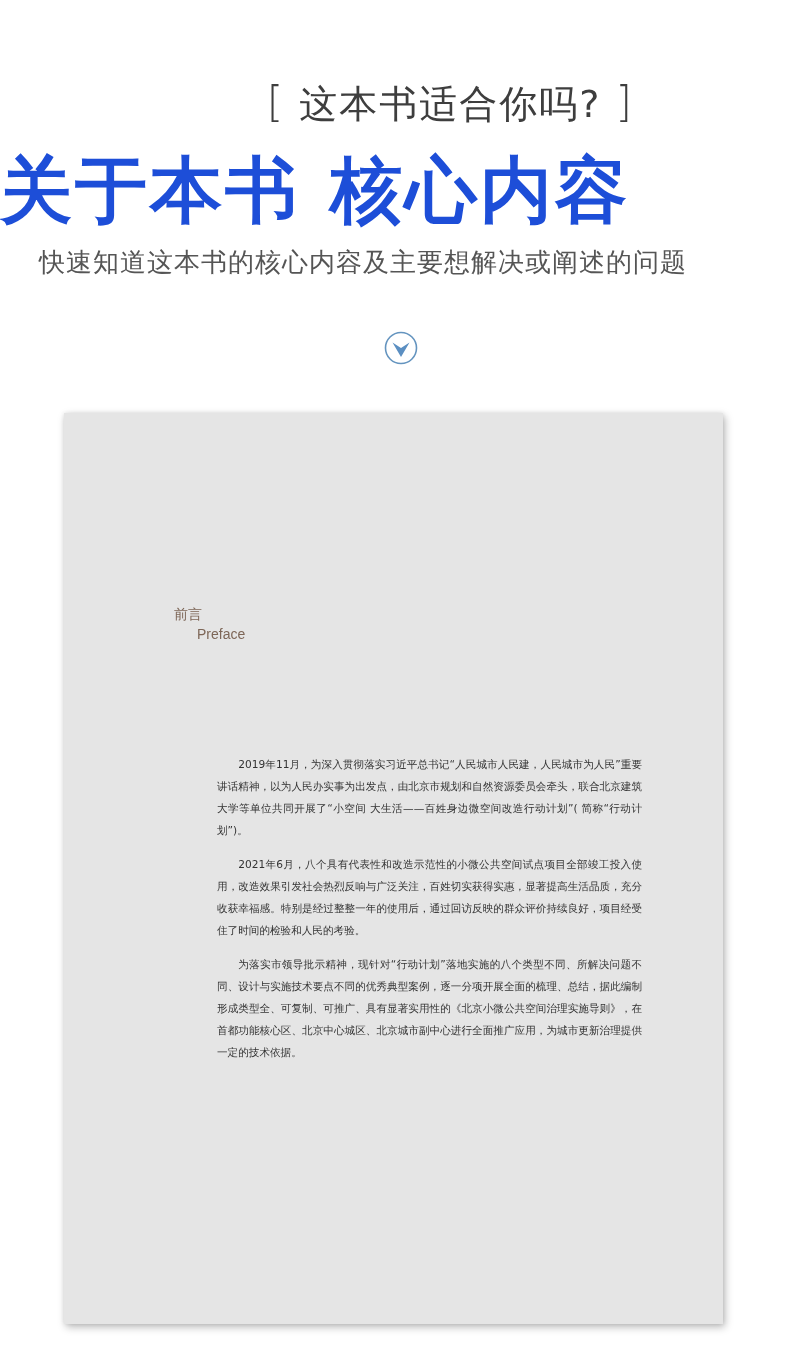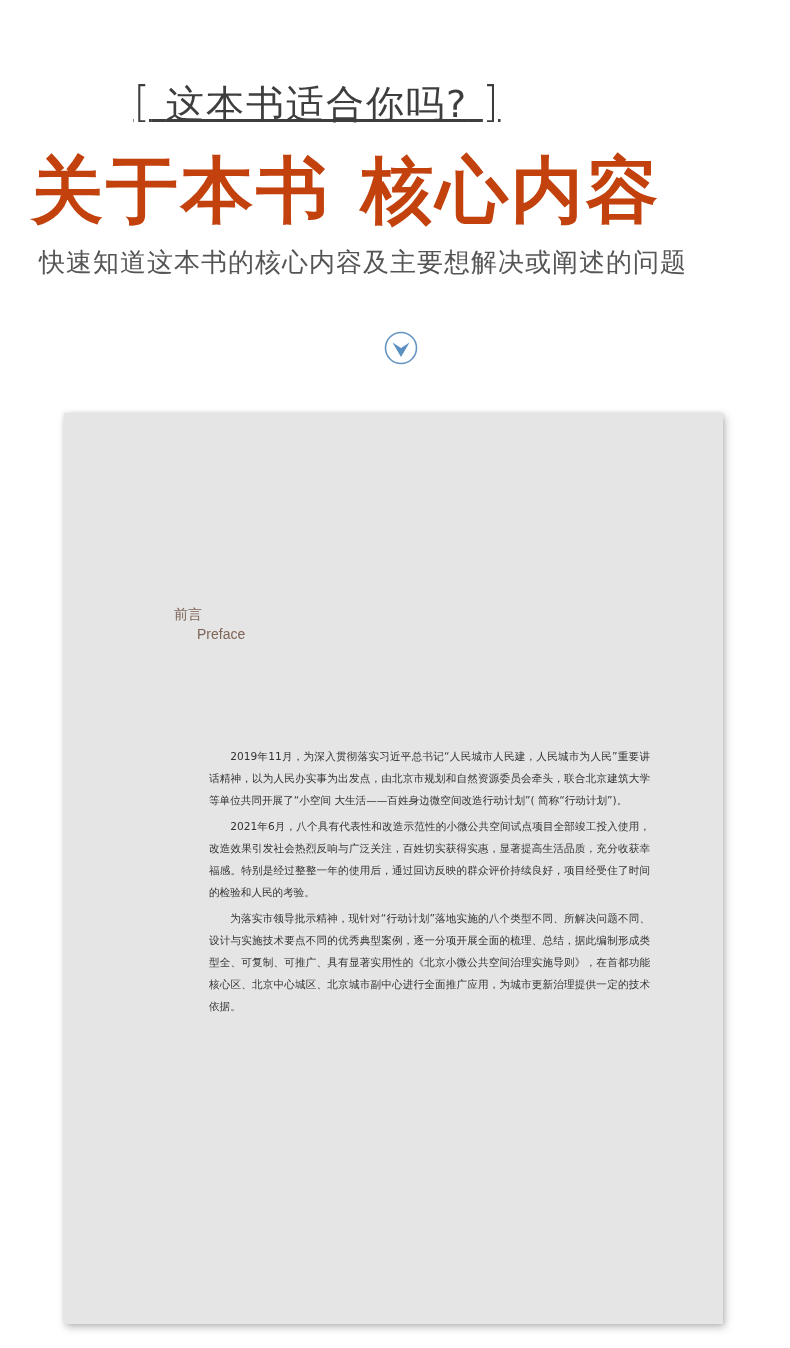--- a/index.html
+++ b/index.html
@@ -12,43 +12,42 @@
       height: 1348px;
       position: relative;
       overflow: hidden;
       font-family: "DejaVu Sans", "Liberation Sans", sans-serif;
     }
     .header-question {
       position: absolute;
       left: 0;
       top: 78px;
       width: 634px;
-      text-align: center;
+      text-align: right;
       font-size: 38px;
       line-height: 50px;
       color: #3e3e3e;
       letter-spacing: 2px;
-      text-decoration: underline;
     }
     .header-question .bracket {
       font-weight: 300;
       color: #3e3e3e;
       font-size: 42px;
     }
     .main-title {
       position: absolute;
       left: 0;
       top: 142px;
       width: 692px;
-      text-align: center;
+      text-align: left;
       font-family: "DejaVu Serif", "Liberation Serif", serif;
       font-weight: bold;
       font-size: 72px;
       line-height: 96px;
-      color: #c2410c;
+      color: #1d4ed8;
       letter-spacing: 3px;
     }
     .main-title .gap {
       display: inline-block;
       width: 30px;
     }
     .subtitle {
       position: absolute;
       left: 0;
       top: 242px;
@@ -98,21 +97,21 @@
       position: absolute;
       left: 141px;
       top: 328px;
       width: 449px;
       font-size: 10.6px;
       line-height: 22px;
       color: #333333;
       text-align: justify;
     }
     .body-text p {
-      margin: 4px;
+      margin: 12px;
       text-indent: 2em;
     }
   </style>
 </head>
 <body>
 
 <div class="header-question">
   <span class="bracket">[</span>
   <span>这本书适合你吗?</span>
   <span class="bracket">]</span>

